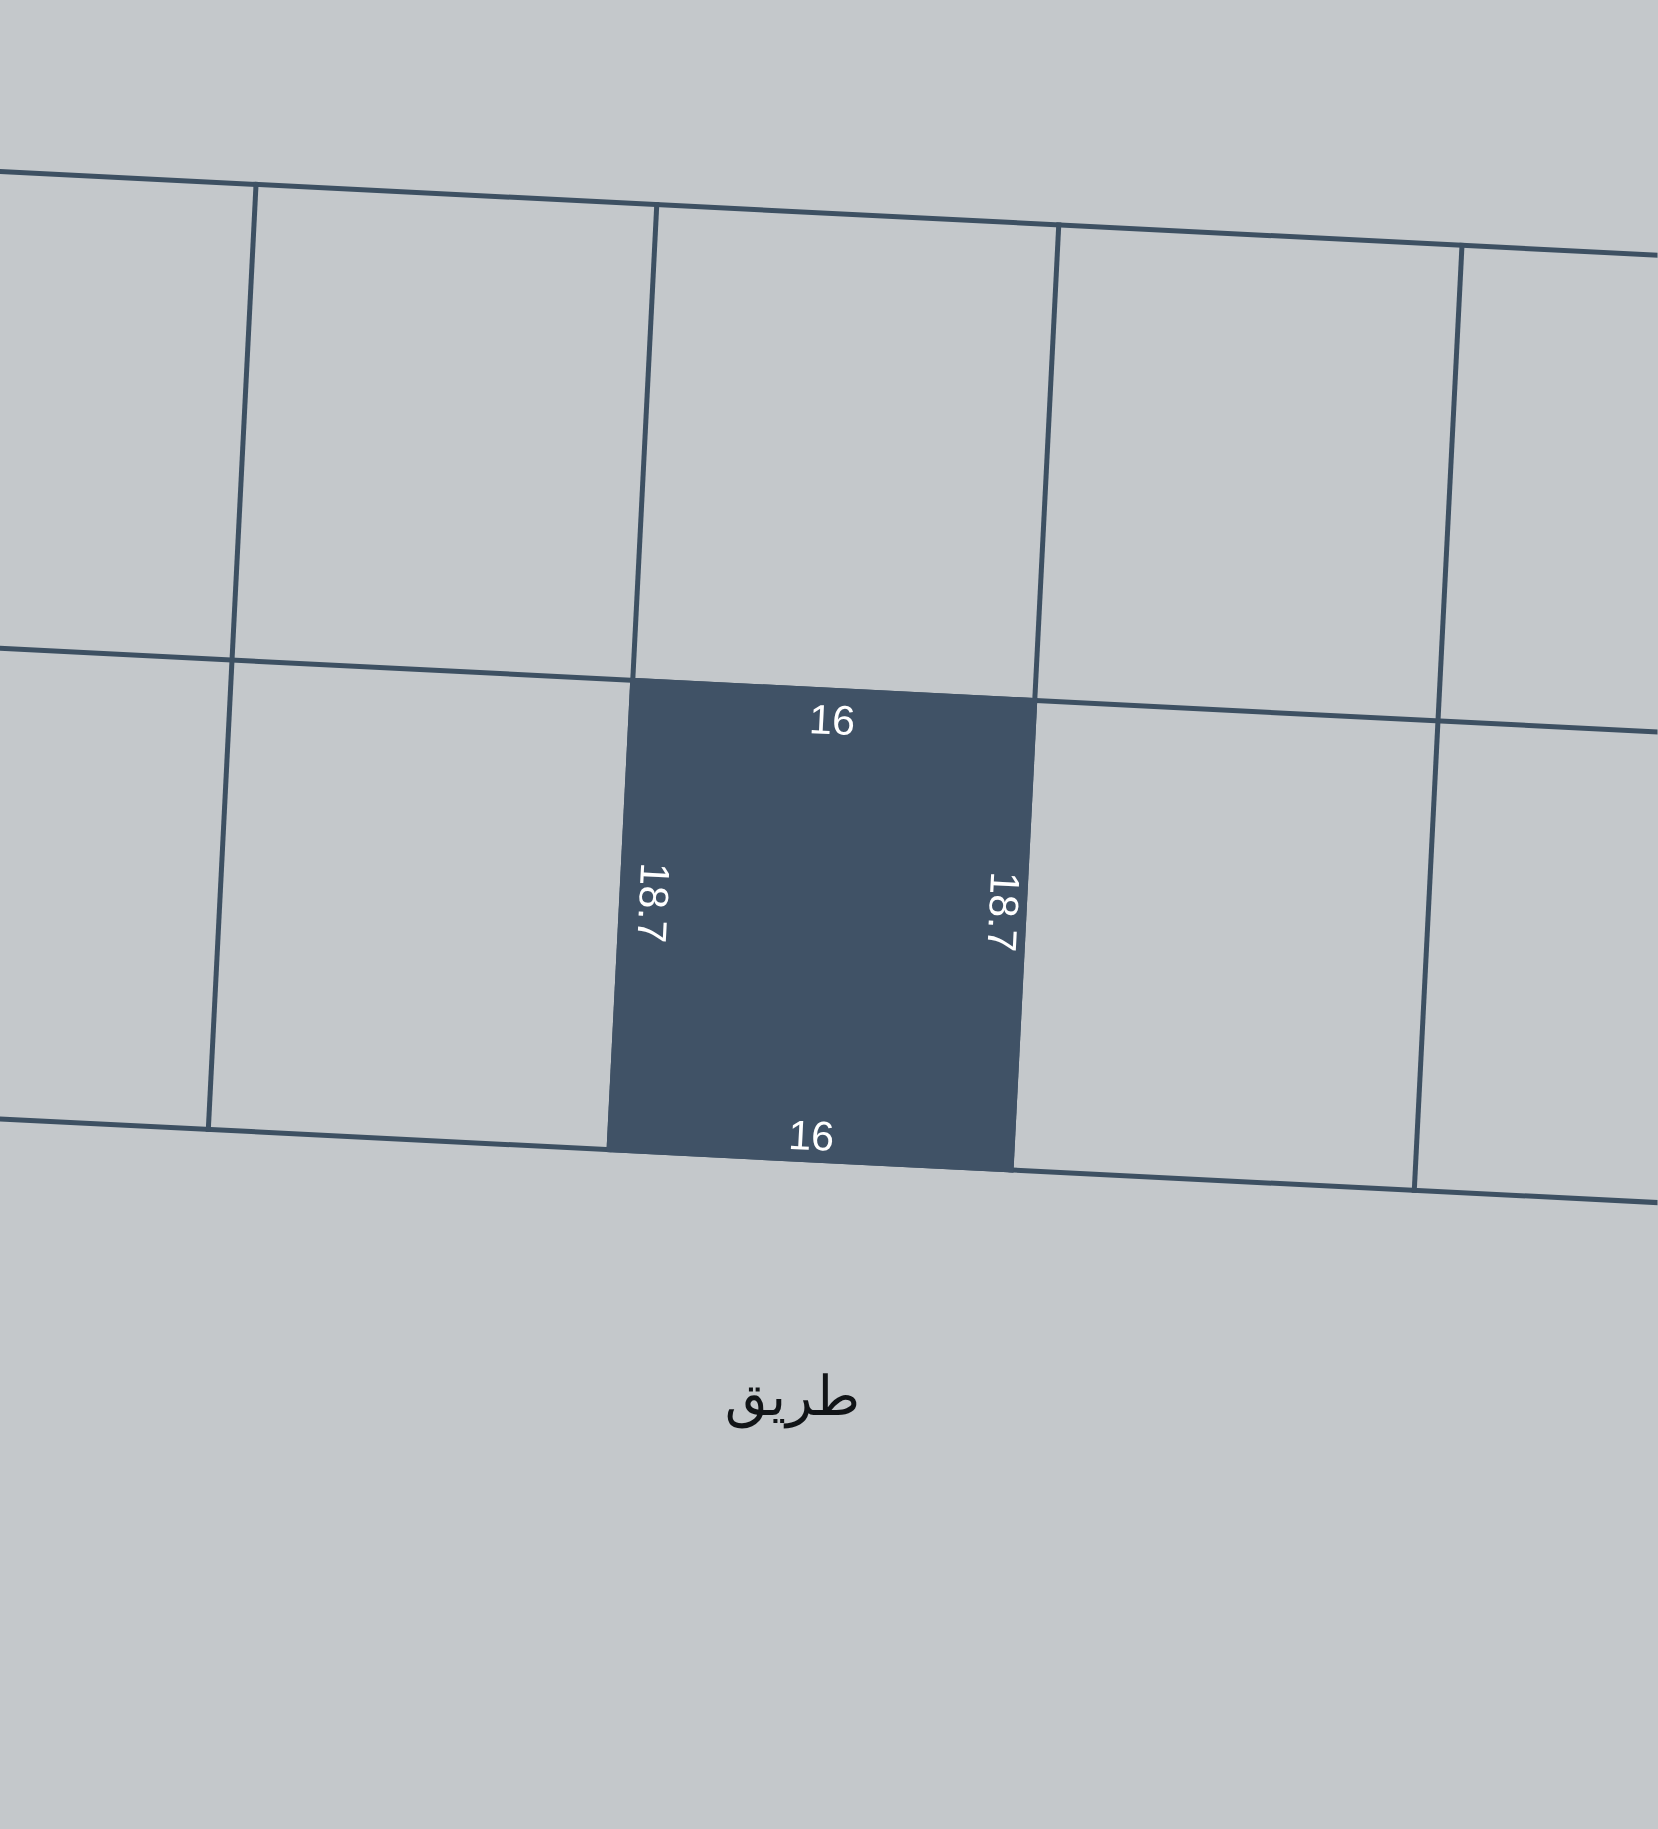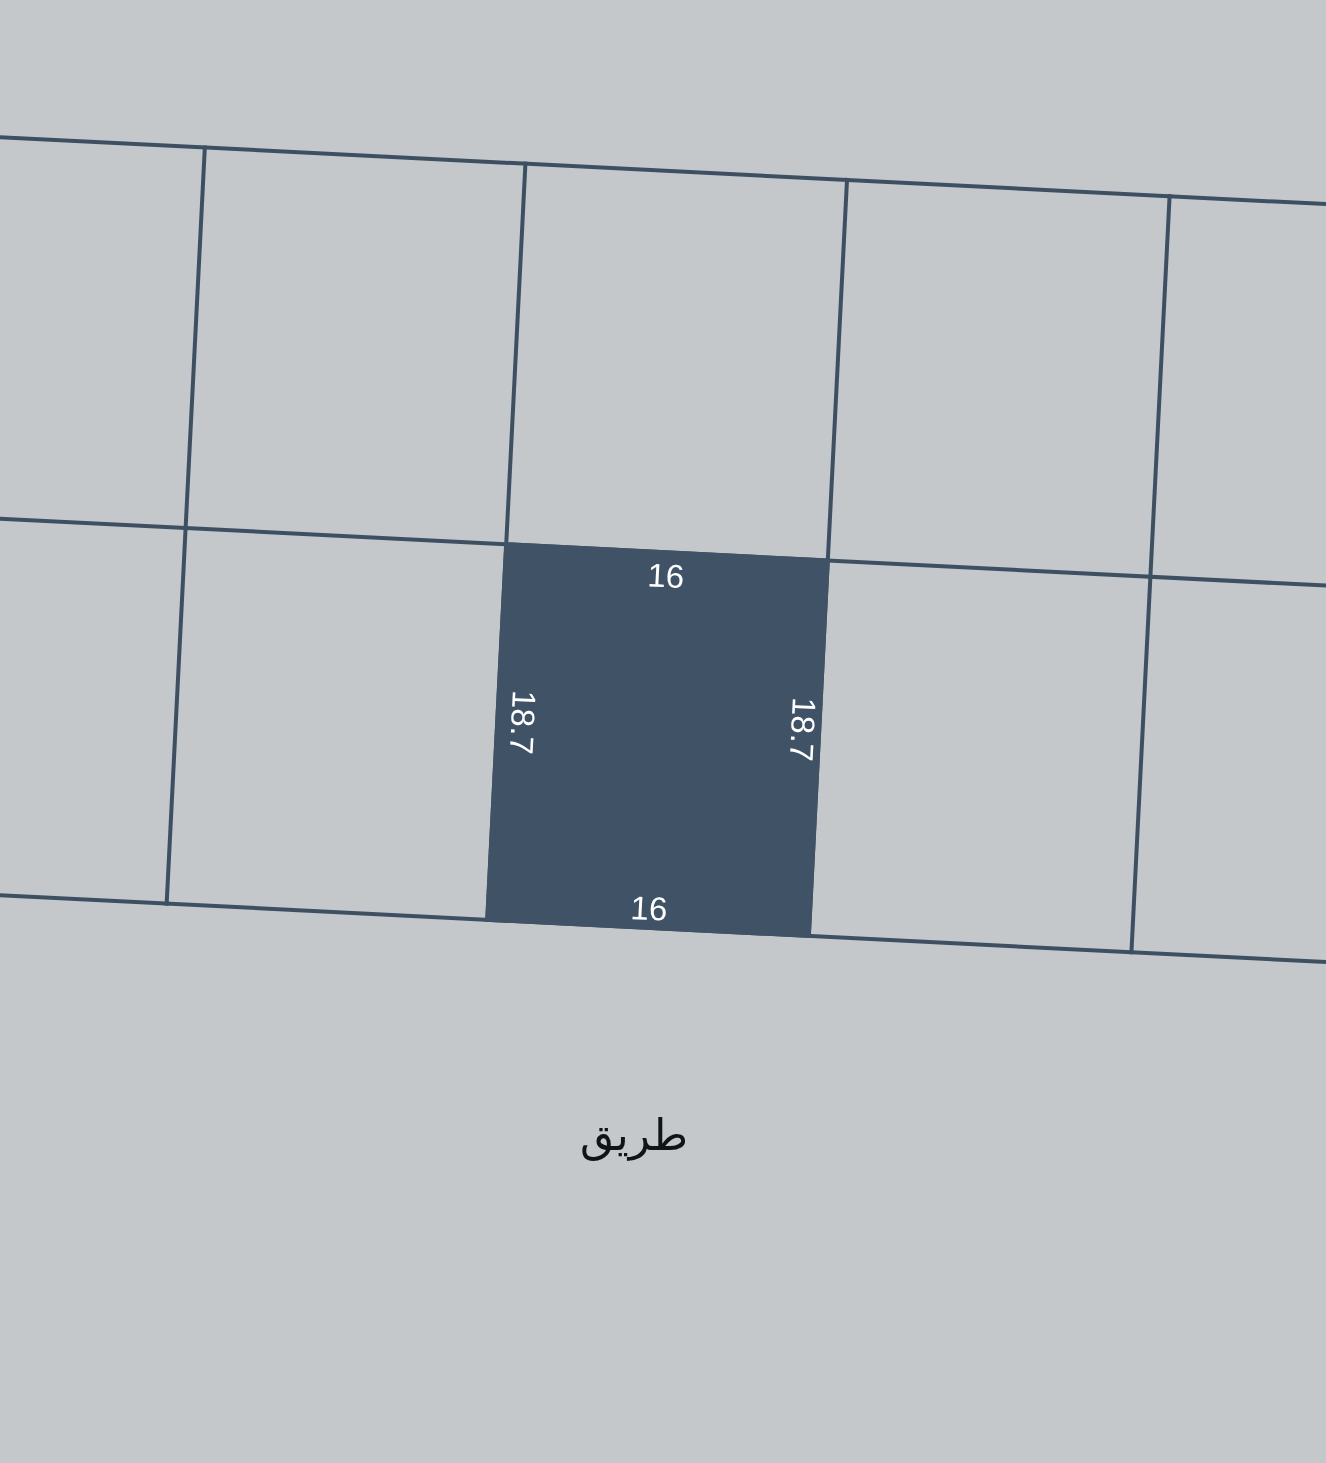--- a/index.html
+++ b/index.html
@@ -69,21 +69,20 @@
   .dim-right{left:307px;top:172px;transform:translate(-50%,-50%) rotate(90deg);}
   .road-label{
     position:absolute;
     left:534px;
     top:1092px;
     width:200px;
     text-align:center;
     font-size:44px;
     line-height:1.2;
     color:var(--road-text-color);
-    margin-top:17px;
   }
 </style>
 </head>
 <body>
 
 <div class="scene">
 
   <div class="grid">
 
     <div class="hline hline-top"></div>

